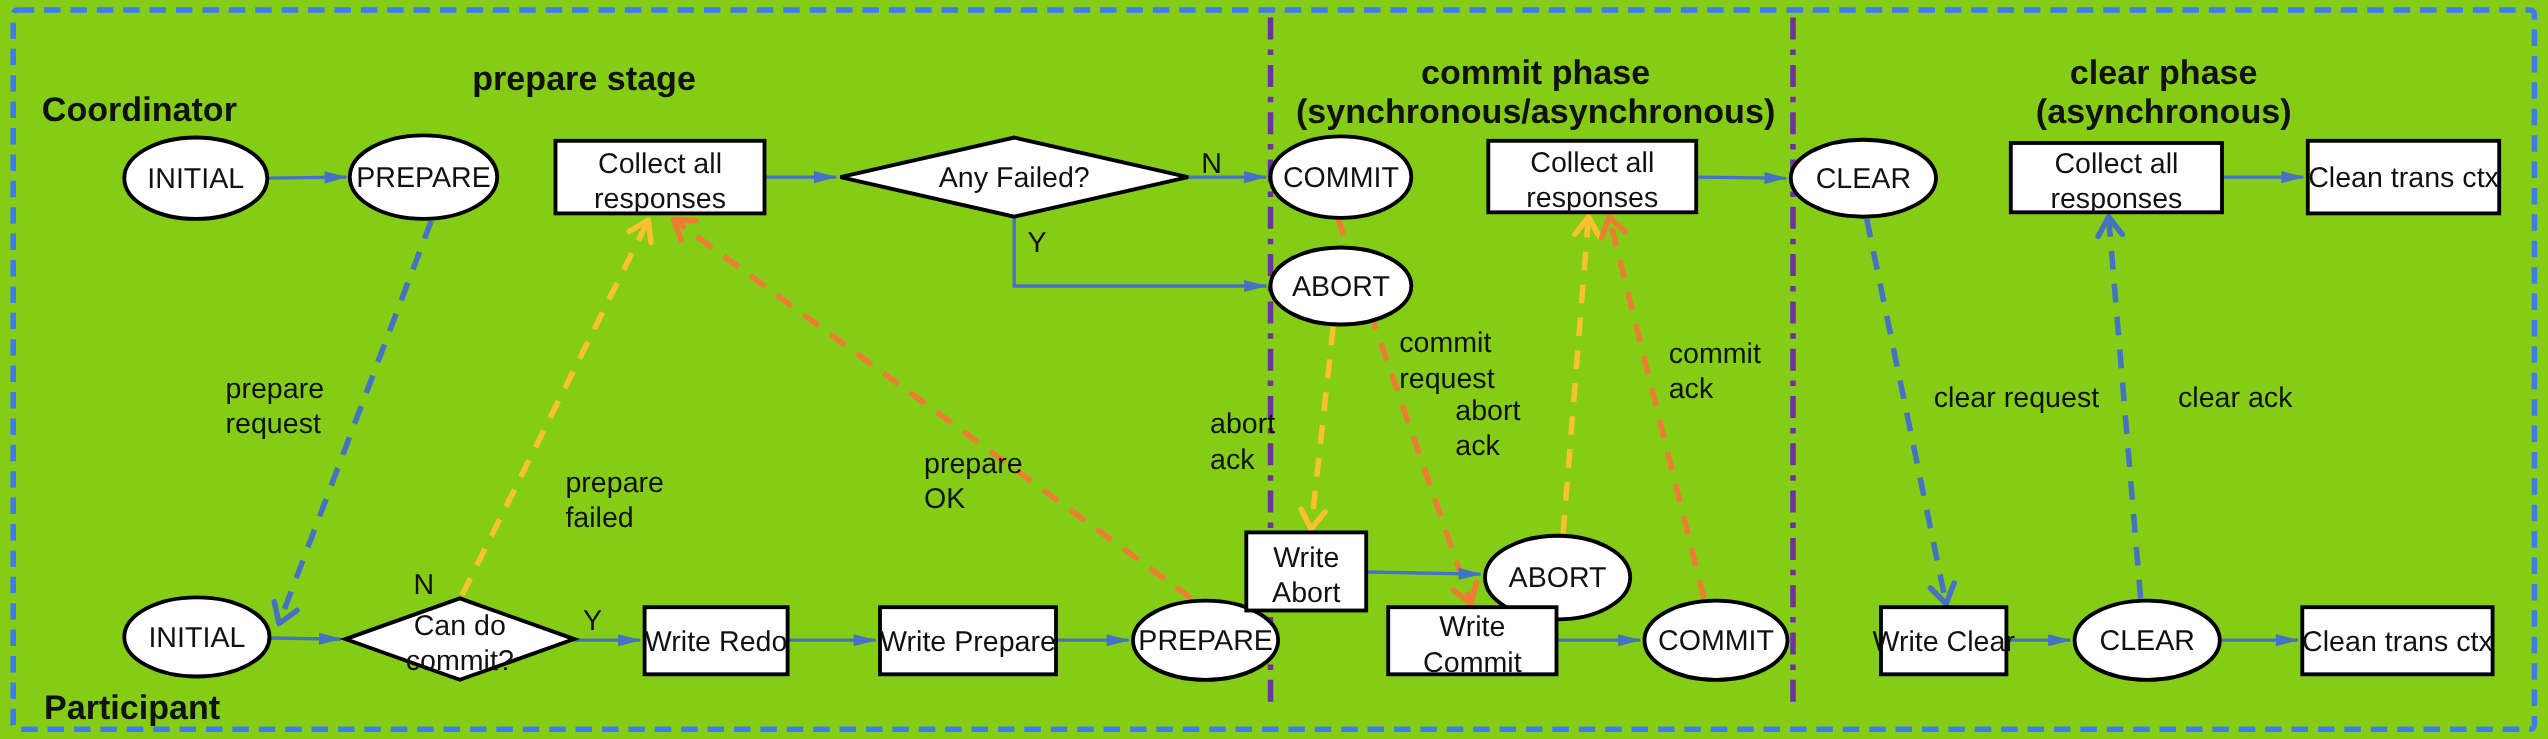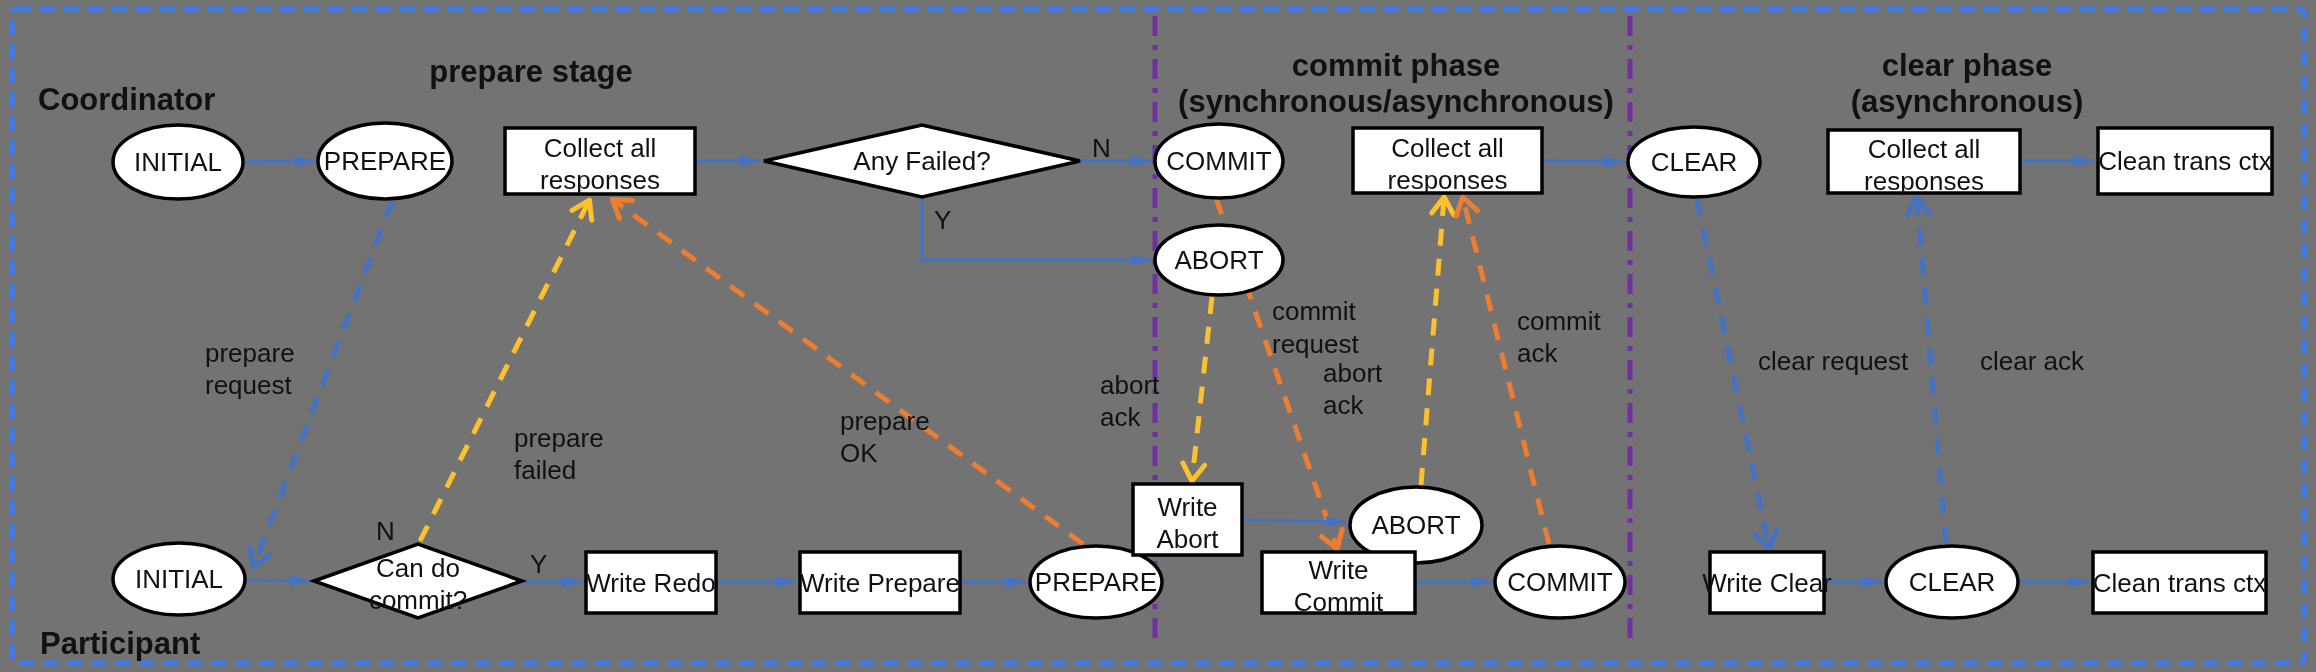--- a/index.html
+++ b/index.html
@@ -1,16 +1,16 @@
 <!DOCTYPE html>
 <html><head>
 <meta charset="utf-8">
 <style>
   html,body{margin:0;padding:0;background:#ffffff;}
-  #stage{position:relative;width:2316px;height:672px;background:#737373;overflow:hidden;
+  #stage{position:relative;width:2316px;height:672px;background:#84cc16;overflow:hidden;
          font-family:"Liberation Sans", sans-serif;}
   svg{display:block;}
   .node-shape{fill:#ffffff;stroke:#000000;stroke-width:3.5px;}
   .node-label{font-family:"Liberation Sans",sans-serif;font-size:26px;fill:#111111;}
   .edge-label{font-family:"Liberation Sans",sans-serif;font-size:26px;fill:#111111;}
   .branch-label{font-family:"Liberation Sans",sans-serif;font-size:26px;fill:#111111;}
   .phase-title{font-family:"Liberation Sans",sans-serif;font-size:31px;font-weight:bold;fill:#111111;}
   .lane-label{font-family:"Liberation Sans",sans-serif;font-size:31px;font-weight:bold;fill:#111111;}
 </style>
 </head>

